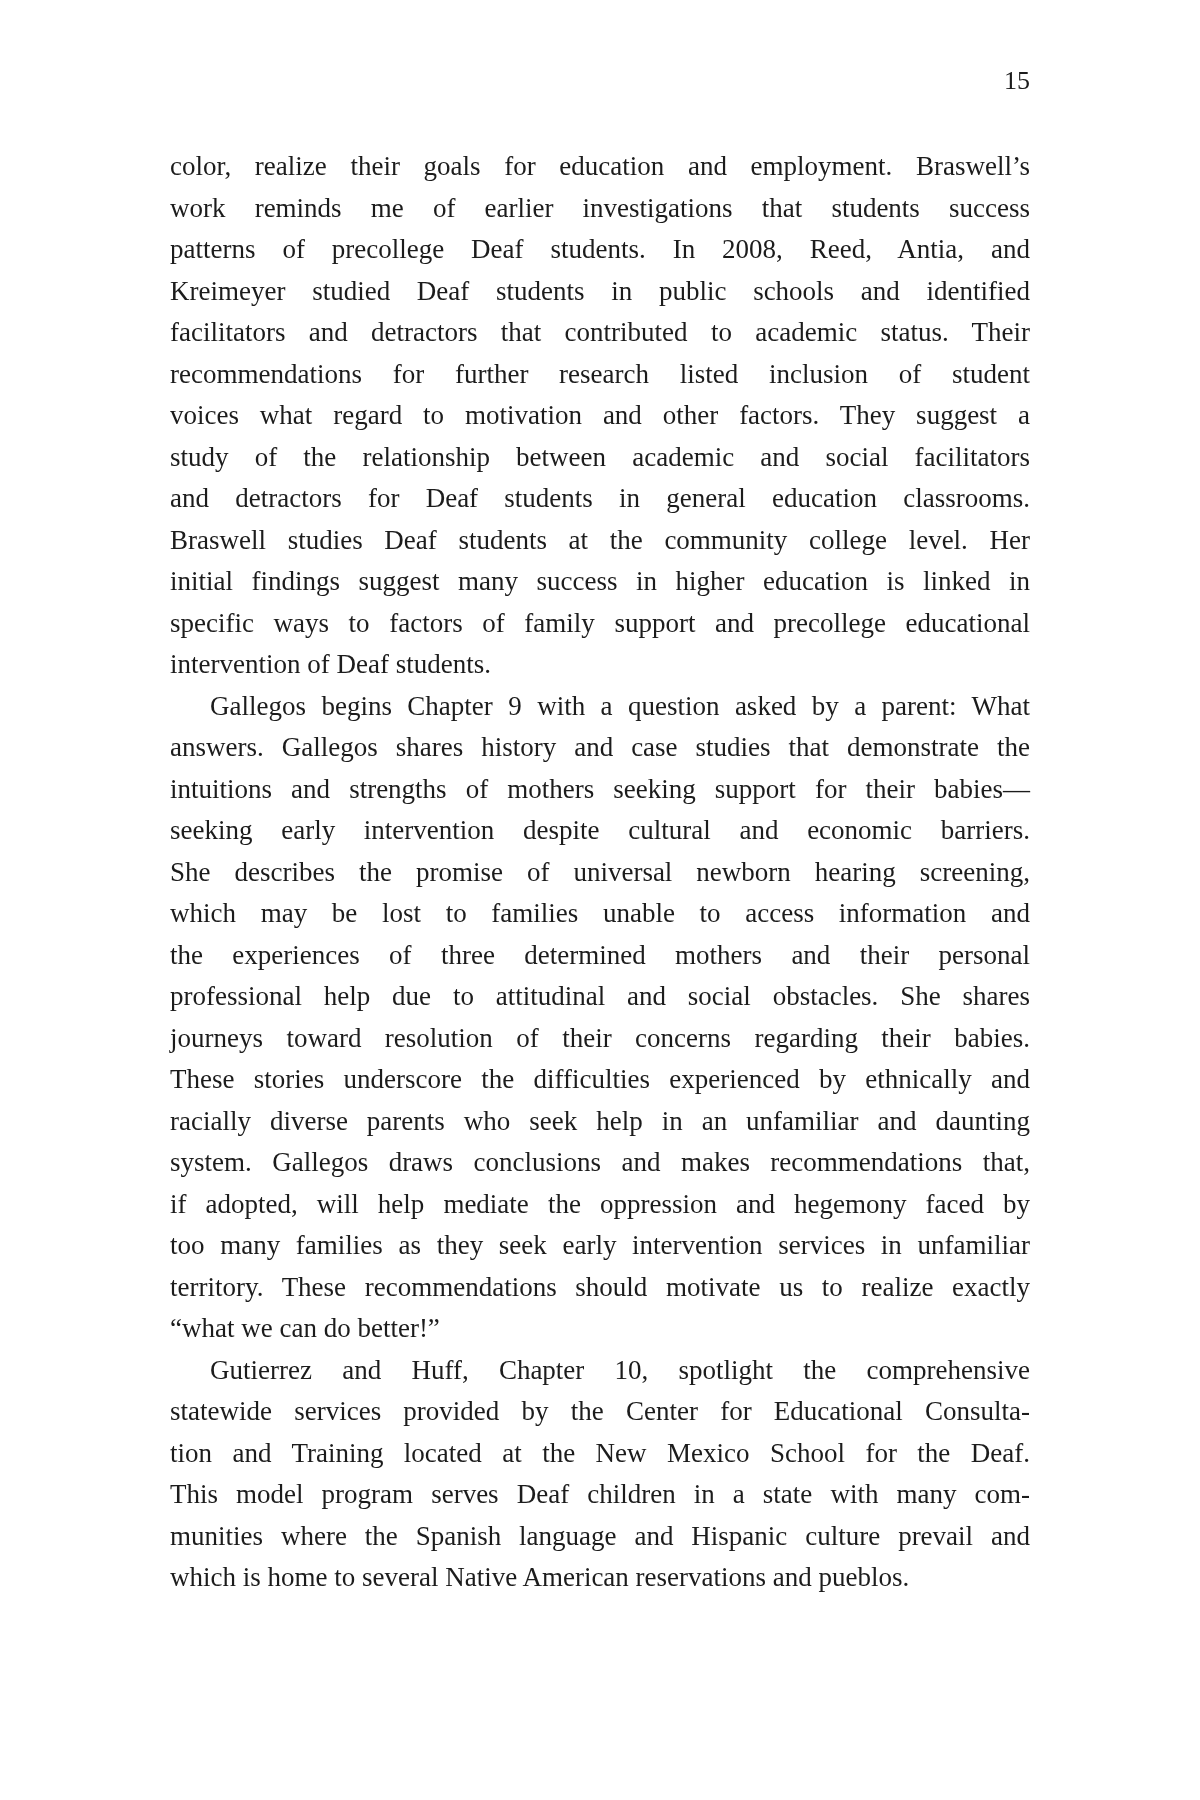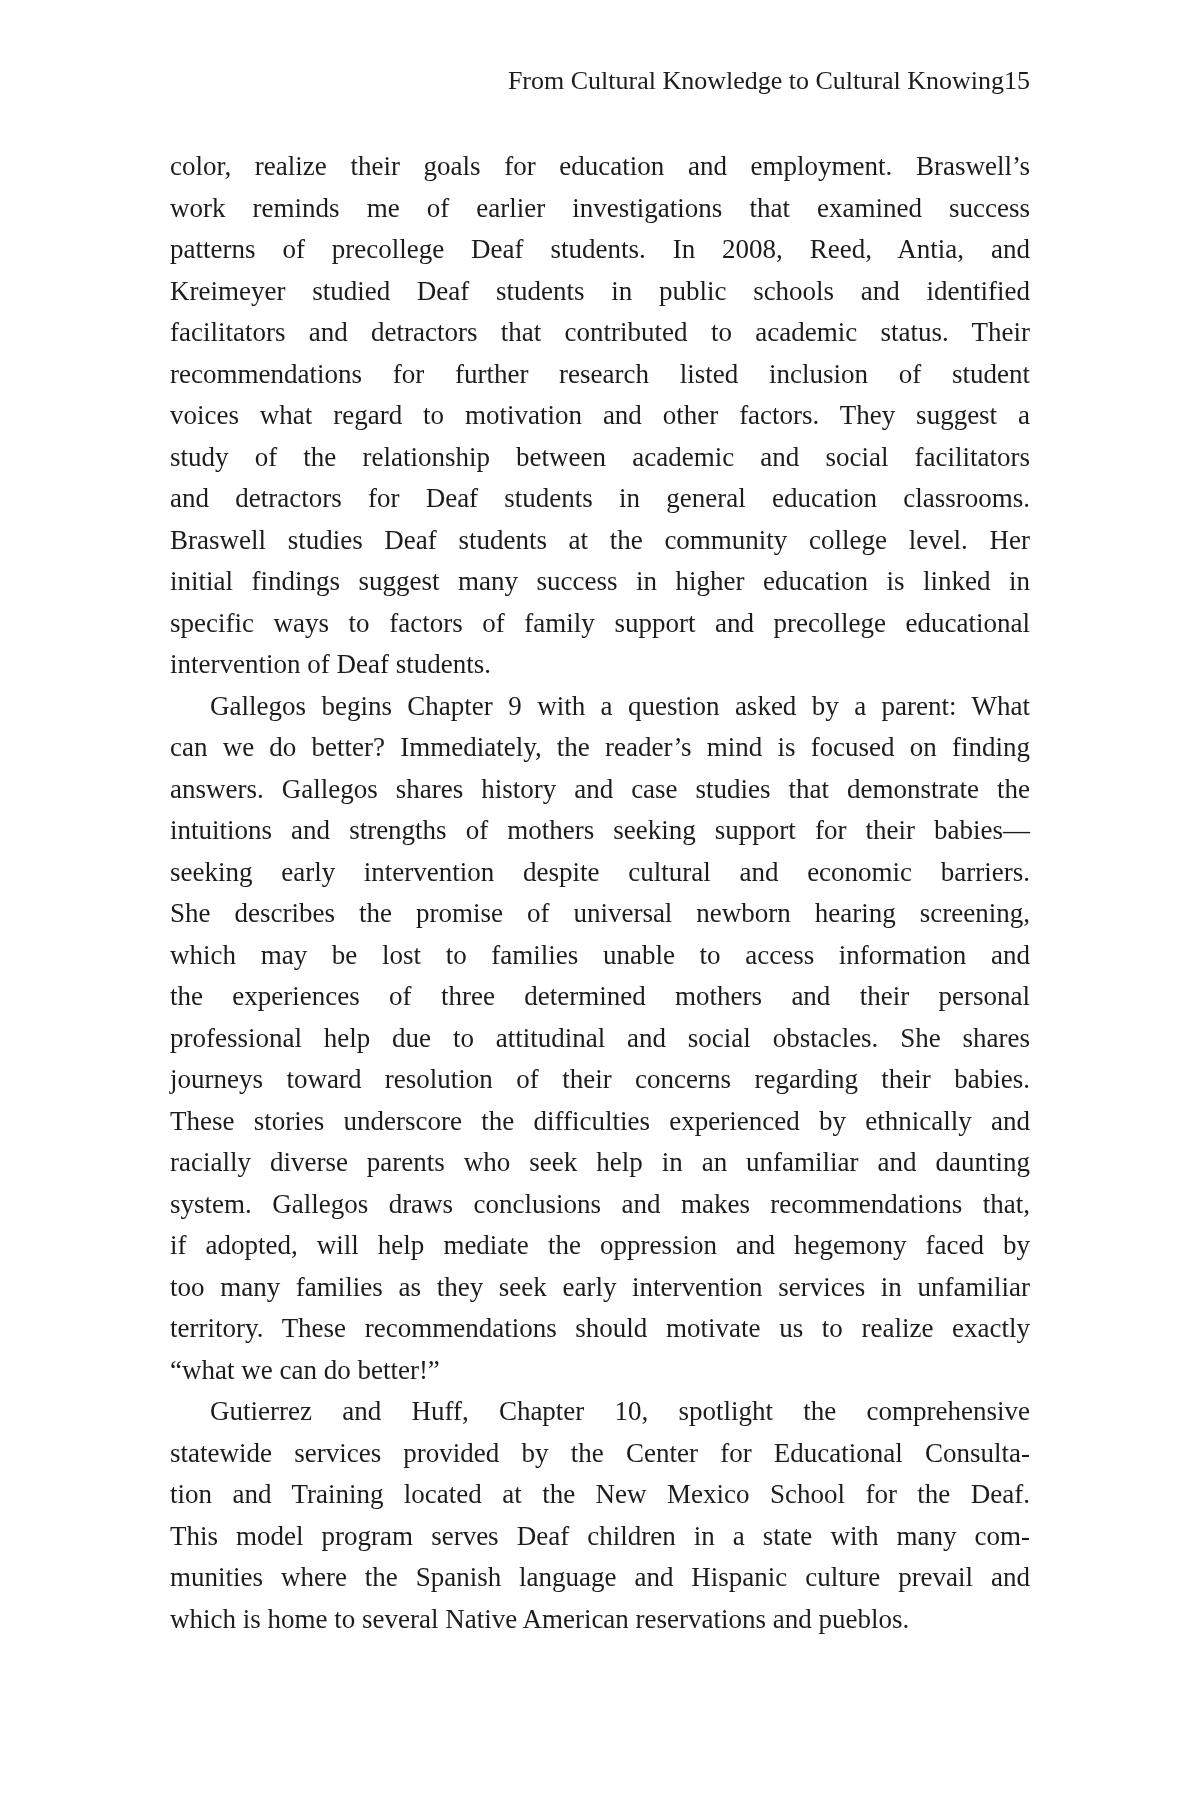--- a/index.html
+++ b/index.html
@@ -52,42 +52,40 @@
   }
   .line.indent {
     text-indent: 40px;
   }
 </style>
 </head>
 <body>
 
 <div class="page">
   <header class="running-header">
-    <span class="running-title">From Cultural Knowledge to Cultural Knowing</span>
     <span class="folio">15</span>
   </header>
   <main class="page-body">
       <div class="paragraph">
         <div class="line">color, realize their goals for education and employment. Braswell’s</div>
-        <div class="line">work reminds me of earlier investigations that examined success</div>
+        <div class="line">work reminds me of earlier investigations that students success</div>
         <div class="line">patterns of precollege Deaf students. In 2008, Reed, Antia, and</div>
         <div class="line">Kreimeyer studied Deaf students in public schools and identified</div>
         <div class="line">facilitators and detractors that contributed to academic status. Their</div>
         <div class="line">recommendations for further research listed inclusion of student</div>
         <div class="line">voices what regard to motivation and other factors. They suggest a</div>
         <div class="line">study of the relationship between academic and social facilitators</div>
         <div class="line">and detractors for Deaf students in general education classrooms.</div>
         <div class="line">Braswell studies Deaf students at the community college level. Her</div>
         <div class="line">initial findings suggest many success in higher education is linked in</div>
         <div class="line">specific ways to factors of family support and precollege educational</div>
         <div class="line para-end">intervention of Deaf students.</div>
       </div>
       <div class="paragraph">
         <div class="line indent">Gallegos begins Chapter 9 with a question asked by a parent: What</div>
-        <div class="line">can we do better? Immediately, the reader’s mind is focused on finding</div>
         <div class="line">answers. Gallegos shares history and case studies that demonstrate the</div>
         <div class="line">intuitions and strengths of mothers seeking support for their babies—</div>
         <div class="line">seeking early intervention despite cultural and economic barriers.</div>
         <div class="line">She describes the promise of universal newborn hearing screening,</div>
         <div class="line">which may be lost to families unable to access information and</div>
         <div class="line">the experiences of three determined mothers and their personal</div>
         <div class="line">professional help due to attitudinal and social obstacles. She shares</div>
         <div class="line">journeys toward resolution of their concerns regarding their babies.</div>
         <div class="line">These stories underscore the difficulties experienced by ethnically and</div>
         <div class="line">racially diverse parents who seek help in an unfamiliar and daunting</div>

